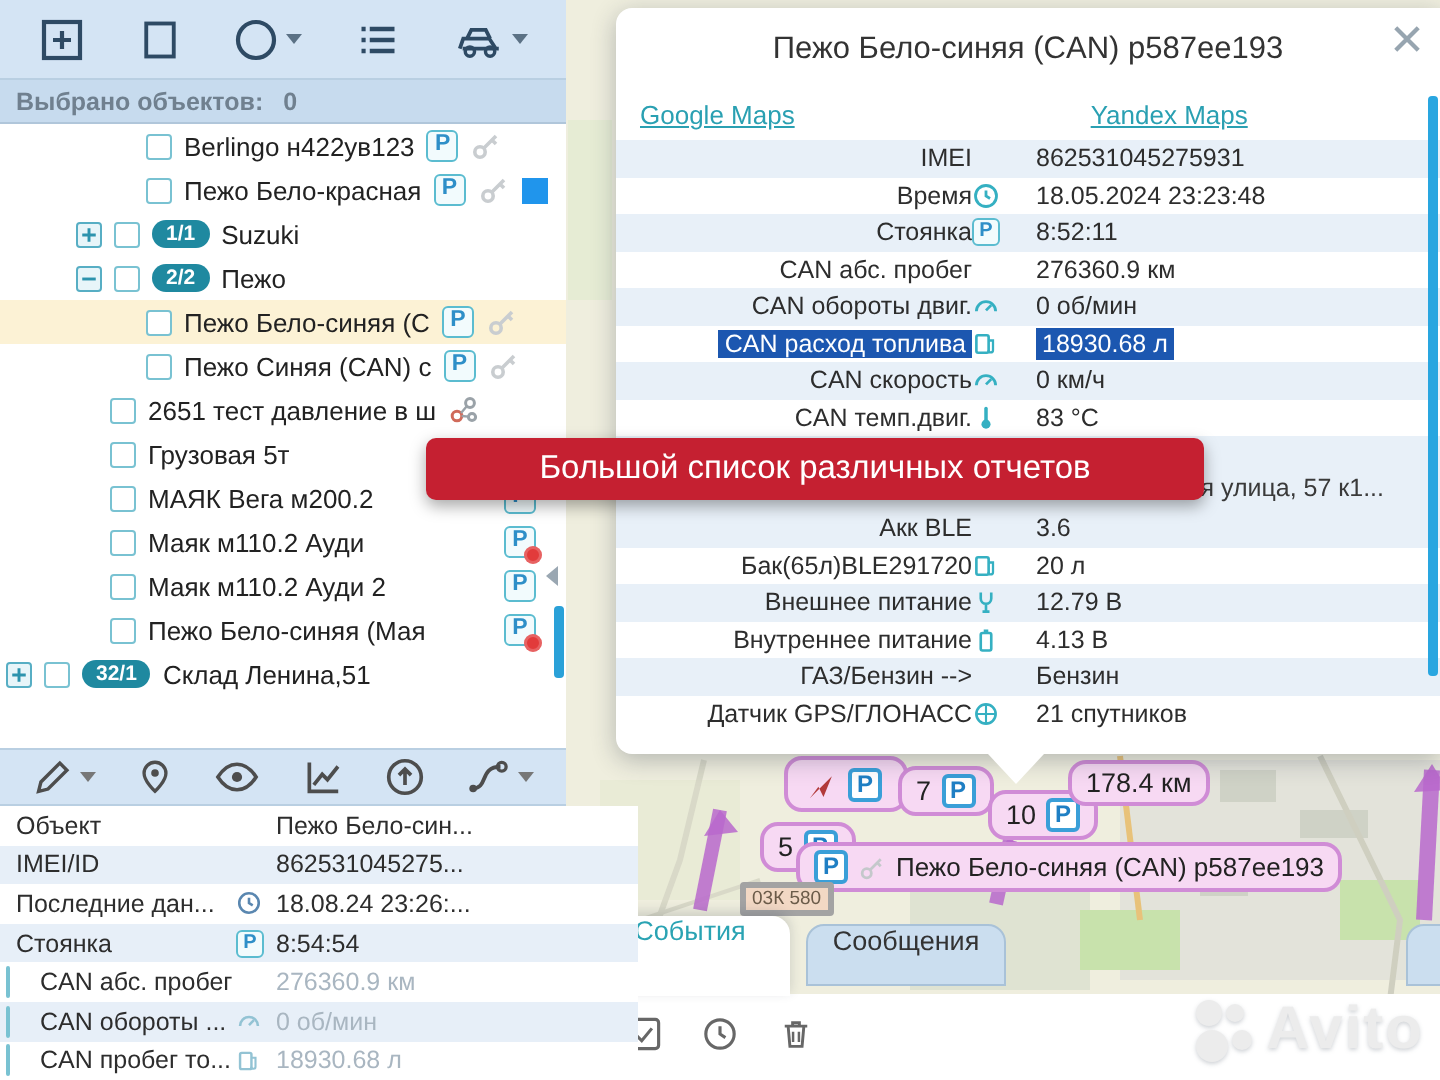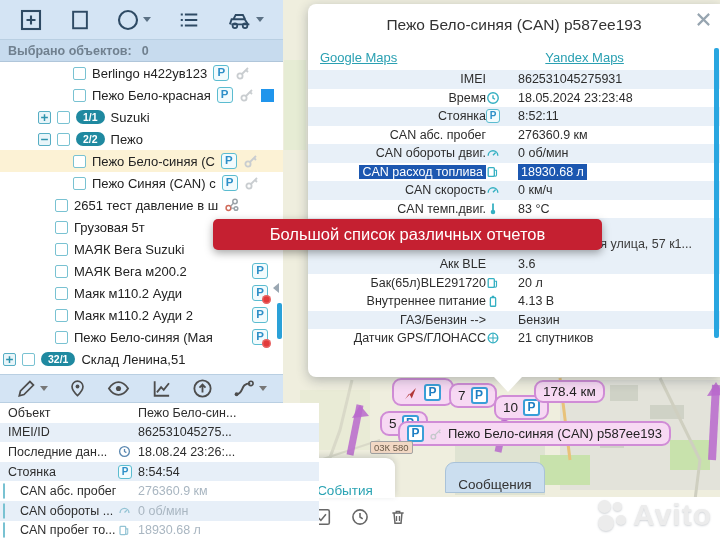--- a/index.html
+++ b/index.html
@@ -5,21 +5,21 @@
   * { margin:0; padding:0; box-sizing:border-box; }
   body { font-family:"Liberation Sans", sans-serif; }
   .screen { position:relative; width:720px; height:540px; overflow:hidden; background:#edefdf; }
 
   
   .map-layer { position:absolute; inset:0; z-index:0; }
   .mbadge { position:absolute; z-index:1; background:#f7d9f3; border:2px solid #d08cd6; border-radius:9px;
             color:#222; font-size:13.5px; display:flex; align-items:center; gap:5px; padding:2px 7px; }
   .mp { background:#fff; border:2px solid #3a9fd8; color:#1f7fc4; font-weight:bold; border-radius:3px;
         width:17px; height:17px; line-height:13px; text-align:center; font-size:12px; }
-  .rlabel { position:absolute; z-index:1; background:#f2d8c4; border:1px solid #a3a3a3; color:#6b5b49;
+  .rlabel { position:absolute; z-index:1; background:#f2d8c4; border:3px solid #a3a3a3; color:#6b5b49;
             font-size:9.5px; padding:0 3px; border-radius:2px; }
   .mcircle { position:absolute; z-index:1; width:30px; height:30px; border-radius:50%; background:#f0b4e8;
              border:2px solid #cf7cc9; color:#333; font-size:13px; font-weight:bold; display:flex; align-items:center; justify-content:center; }
   .mtext { position:absolute; z-index:1; font-size:10px; color:#444; }
   .wtri { position:absolute; z-index:1; width:0; height:0; border-left:6px solid transparent; border-right:6px solid transparent; border-bottom:10px solid #e29b3e; }
 
   
   .sidebar { position:absolute; left:0; top:0; width:283px; height:540px; z-index:3; background:#fff; }
   .toolbar1 { position:absolute; left:0; top:0; width:283px; height:40px; background:#d4e4f4; border-bottom:1px solid #b9cfe2;
               display:flex; align-items:center; justify-content:space-around; padding:0 6px; color:#2e4a64; }
@@ -78,24 +78,24 @@
   .prow.addr .pval { position:absolute; right:28px; bottom:4px; color:#3a3a3a; }
   .pscroll { position:absolute; right:1px; top:44px; width:5px; height:290px; background:#29a6e0; border-radius:2px; }
 
   
   .banner { position:absolute; left:203px; top:219px; width:389px; height:31px; z-index:5; background:#c52031;
             border-radius:5px; color:#fff; font-size:16.5px; display:flex; align-items:center; justify-content:center;
             box-shadow:0 3px 8px rgba(0,0,0,.35); white-space:nowrap;margin-left:10px; }
 
   
   .footer { position:absolute; left:295px; top:497px; width:425px; height:43px; background:#fff; z-index:2; }
-  .tab { position:absolute; z-index:2; font-size:13.5px; display:flex; align-items:flex-end; justify-content:center; }
+  .tab { position:absolute; z-index:2; font-size:13.5px; display:flex; align-items:flex-start; justify-content:center; }
   .tab-active { left:295px; top:458px; width:100px; height:40px; background:#fff; border-radius:9px 9px 0 0;
                 color:#2aa3b3; box-shadow:0 -2px 6px rgba(40,50,70,.18); }
-  .tab-idle { top:462px; height:31px; background:#cbdeef; border:1px solid #a9c2d8; border-radius:9px 9px 0 0; color:#333;margin-left:42px; }
+  .tab-idle { top:462px; height:31px; background:#cbdeef; border:1px solid #a9c2d8; border-radius:9px 9px 0 0; color:#333; }
   .tab2 { left:403px; width:100px; } .tab3 { left:510px; width:186px; } .tab4 { left:703px; width:30px; }
   .ficons { position:absolute; left:313px; top:508px; display:flex; gap:20px; color:#676767; z-index:3; }
   .wm { position:absolute; right:8px; top:498px; z-index:3; display:flex; align-items:center; gap:2px;
         color:#ececec; font-weight:bold; font-size:30px; text-shadow:0 1px 2px rgba(120,130,140,.35); letter-spacing:1px; }
   .wm-logo { display:flex; flex-wrap:wrap; width:34px; height:34px; align-content:flex-end; }
   .wm-logo i { border-radius:50%; background:#ececec; box-shadow:0 1px 2px rgba(120,130,140,.35); display:block; }
   svg { display:block; }
 </style>
 </head>
 <body>
@@ -284,20 +284,29 @@
       <div class="prow">
         <span class="plabel">Бак(65л)BLE291720</span>
         <span class="picon">
             <svg width="14" height="14" viewBox="0 0 16 16">
           <rect x="2.5" y="3" width="7" height="10" rx="1" fill="none" stroke="currentColor" stroke-width="1.5"></rect>
           <path d="M9.5 6h2.5v5.5a1.3 1.3 0 0 1-2.6 0" fill="none" stroke="currentColor" stroke-width="1.3"></path>
             </svg>
           </span>
         <span class="pval">20 л</span>
       </div>
+      <div class="prow shade">
+        <span class="plabel">Внешнее питание</span>
+        <span class="picon">
+            <svg width="14" height="14" viewBox="0 0 16 16">
+          <path d="M5 2.5v3.5a3 3 0 0 0 6 0V2.5M8 9v4.5M6 13.5h4" fill="none" stroke="currentColor" stroke-width="1.5"></path>
+            </svg>
+          </span>
+        <span class="pval">12.79 В</span>
+      </div>
       <div class="prow">
         <span class="plabel">Внутреннее питание</span>
         <span class="picon">
             <svg width="14" height="14" viewBox="0 0 16 16">
           <rect x="5" y="4" width="6" height="10" rx="1" fill="none" stroke="currentColor" stroke-width="1.5"></rect>
           <rect x="6.7" y="2" width="2.6" height="1.6" fill="currentColor"></rect>
             </svg>
           </span>
         <span class="pval">4.13 В</span>
       </div>
@@ -425,24 +434,20 @@
         <svg width="16" height="16" viewBox="0 0 16 16">
           <circle cx="4.5" cy="11" r="2.4" fill="none" stroke="#d06a5a" stroke-width="1.5"></circle>
           <circle cx="11" cy="4.5" r="2.2" fill="none" stroke="#9aa2a8" stroke-width="1.5"></circle>
           <circle cx="12" cy="11.5" r="1.8" fill="none" stroke="#9aa2a8" stroke-width="1.5"></circle>
           <path d="M6.5 9.5l3-3.5M6.8 11l3.5.3" stroke="#9aa2a8" stroke-width="1.2"></path>
           </svg>
       </div>
       <div class="trow ind1">
         <span class="cb"></span>
         <span>Грузовая 5т</span>
-      </div>
-      <div class="trow ind1">
-        <span class="cb"></span>
-        <span>МАЯК Вега Suzuki</span>
       </div>
       <div class="trow ind1">
         <span class="cb"></span>
         <span style="flex:0 0 172px">МАЯК Вега м200.2</span>
         <span class="pbadge">P</span>
       </div>
       <div class="trow ind1">
         <span class="cb"></span>
         <span style="flex:0 0 172px">Маяк м110.2 Ауди</span>
         <span class="pbadge perr">P</span>

